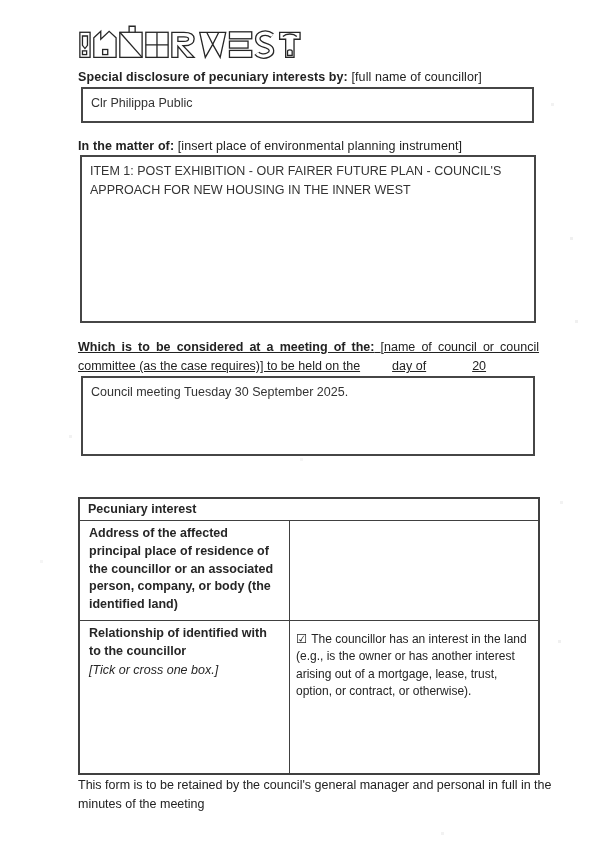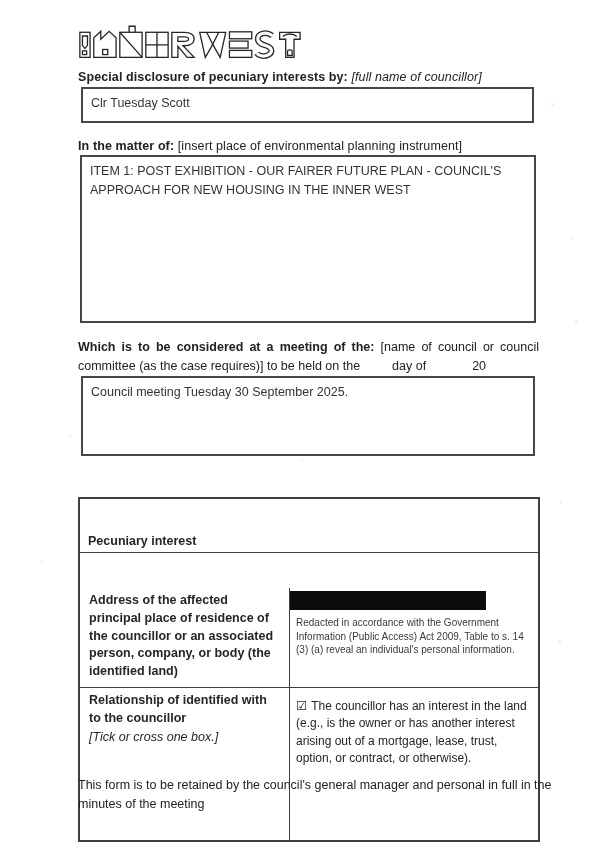--- a/index.html
+++ b/index.html
@@ -13,21 +13,21 @@
   }
   .abs { position:absolute; }
 
   
   .logo { top:22px; left:78px; }
   .sr { position:absolute; width:1px; height:1px; overflow:hidden; clip:rect(0 0 0 0); }
 
   
   .form-label { font-size:12.5px; color:#222; letter-spacing:.1px; }
   .form-label b { font-weight:bold; }
-  .hint-italic { font-style:italic; font-weight:normal; }
+  .hint-italic { font-weight:normal; }
   .hint-plain { font-weight:normal; }
 
   .label-disclosure { top:70px; left:78px; width:470px; }
   .label-matter     { top:139px; left:78px; width:470px; }
 
   
   .vbox {
     border:2px solid #464646;
     background:#fff;
     padding:5px 8px;
@@ -35,40 +35,39 @@
     color:#333;
     line-height:1.5;
   }
   .box-name    { top:87px;  left:81px; width:453px; height:36px; }
   .box-matter  { top:155px; left:80px; width:456px; height:168px; }
   .box-meeting { top:376px; left:81px; width:454px; height:80px; }
 
   
   .meeting-para {
     top:338px; left:78px; width:461px;
-    font-size:12.5px; line-height:1.55; text-align:justify; color:#222;
+    font-size:12.5px; line-height:1.55; text-align:justify; color:#222;text-decoration:underline;
   }
   .spacer-sm { display:inline-block; width:32px; }
   .spacer-lg { display:inline-block; width:46px; }
 
   
   .ptable {
     top:497px; left:78px; width:462px;
     border:2px solid #404040;
     background:#fff;
     font-size:12.5px;
   }
   .ptable-header {
     padding:3px 8px 4px;
     font-weight:bold;
     border-bottom:1.8px solid #404040;
-    margin-top:32px;
   }
   .prow { display:flex; }
-  .prow-address { border-bottom:1.8px solid #404040; min-height:89px;margin-top:35px; }
+  .prow-address { border-bottom:1.8px solid #404040; min-height:89px; }
   .prow-relationship { min-height:152px; }
   .cell-left {
     width:210px; flex:0 0 210px;
     border-right:1.8px solid #404040;
     padding:4px 10px 6px 9px;
     font-weight:bold;
     line-height:1.42;
   }
   .cell-right { flex:1; min-width:0; }
 
@@ -160,21 +159,21 @@
     <path d="M209,14.5 C202,9.5 193.5,12.5 193.5,18 C193.5,23.5 200,24.5 204,26 C209,28 210,33 204.5,35.5 C199.5,37.8 194,36 192.5,33.5" fill="none" stroke="#262626" stroke-width="6.2"></path>
     <path d="M209,14.5 C202,9.5 193.5,12.5 193.5,18 C193.5,23.5 200,24.5 204,26 C209,28 210,33 204.5,35.5 C199.5,37.8 194,36 192.5,33.5" fill="none" stroke="#ffffff" stroke-width="3.4"></path>
   </svg>
 </div>
 
 <div class="abs form-label label-disclosure">
   <b>Special disclosure of pecuniary interests by:</b>
   <span class="hint-italic">[full name of councillor]</span>
 </div>
 <div class="abs vbox box-name">
-  <span>Clr Tuesday Scott</span>
+  <span>Clr Philippa Public</span>
 </div>
 
 <div class="abs form-label label-matter">
   <b>In the matter of:</b>
   <span class="hint-plain">[insert place of environmental planning instrument]</span>
 </div>
 <div class="abs vbox box-matter">
   <span>ITEM 1: POST EXHIBITION - OUR FAIRER FUTURE PLAN - COUNCIL'S APPROACH FOR NEW HOUSING IN THE INNER WEST</span>
 </div>
 
@@ -184,24 +183,20 @@
 </div>
 <div class="abs vbox box-meeting">
   <span>Council meeting Tuesday 30 September 2025.</span>
 </div>
 
 <div class="abs ptable">
   <div class="ptable-header">Pecuniary interest</div>
 
   <div class="prow prow-address">
     <div class="cell-left">Address of the affected principal place of residence of the councillor or an associated person, company, or body (the identified land)</div>
-    <div class="cell-right">
-      <div class="redaction-bar"></div>
-      <div class="redaction-note">Redacted in accordance with the Government Information (Public Access) Act 2009, Table to s. 14 (3) (a) reveal an individual's personal information.</div>
-    </div>
   </div>
 
   <div class="prow prow-relationship">
     <div class="cell-left">
       <div>Relationship of identified with to the councillor</div>
       <div class="tick-hint">[Tick or cross one box.]</div>
     </div>
     <div class="cell-right options">
       <p class="option"><span class="cbox">☑</span><span>The councillor has an interest in the land (e.g., is the owner or has another interest arising out of a mortgage, lease, trust, option, or contract, or otherwise).</span></p>
     </div>

